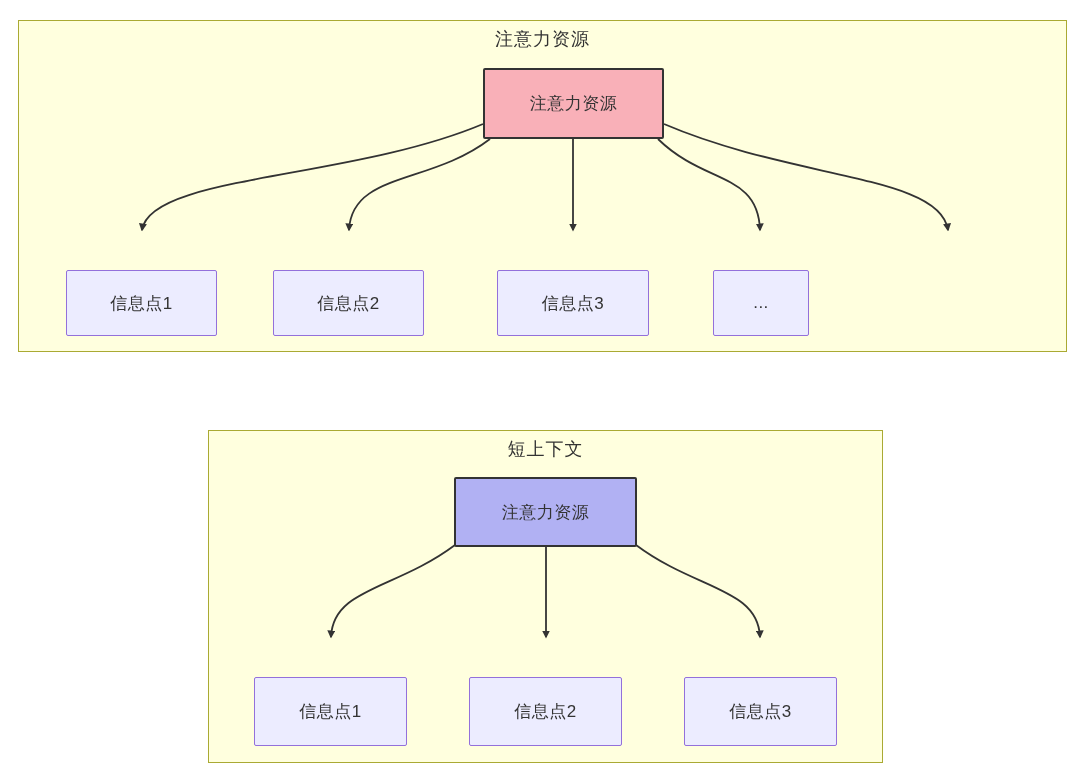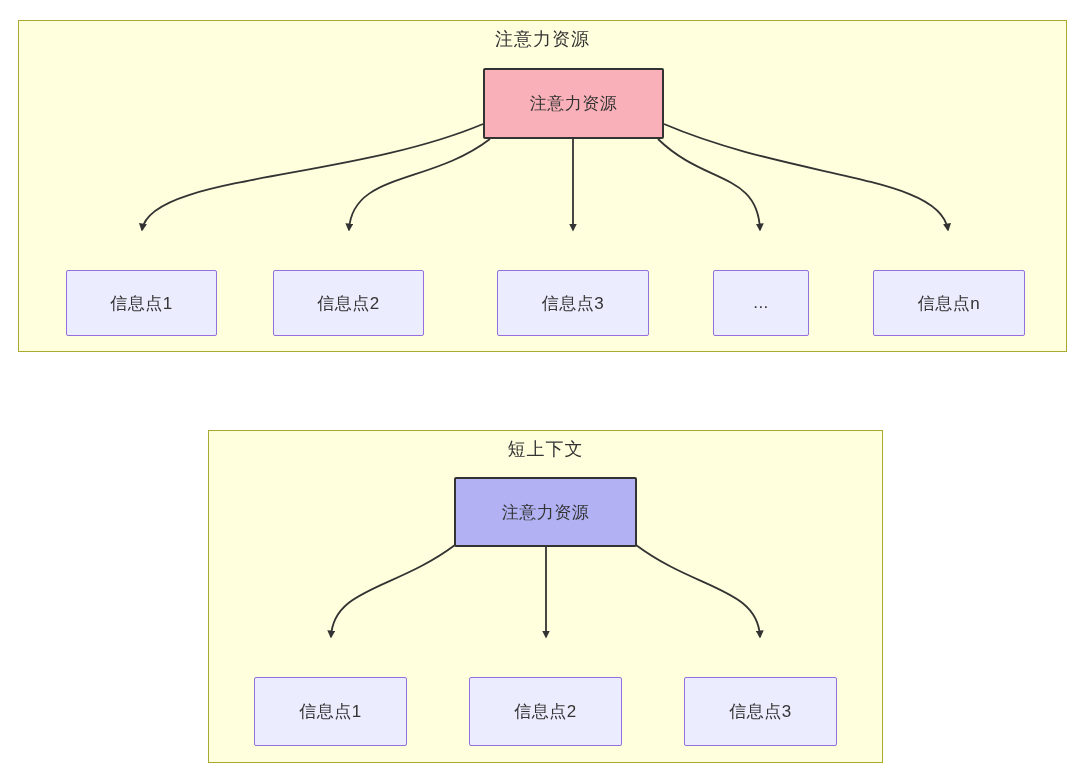--- a/index.html
+++ b/index.html
@@ -111,23 +111,20 @@
   </div>
   <div class="node info-node" style="left:273px; top:238px; width:151px; height:66px;">
     <span>信息点2</span>
   </div>
   <div class="node info-node" style="left:497px; top:238px; width:152px; height:66px;">
     <span>信息点3</span>
   </div>
   <div class="node info-node" style="left:713px; top:238px; width:96px; height:66px;">
     <span>...</span>
   </div>
-  <div class="node info-node" style="left:873px; top:238px; width:152px; height:66px;">
-    <span>信息点n</span>
-  </div>
 
   <div class="node attention-node attention-short" style="left:454px; top:477px; width:183px; height:70px;">
     <span>注意力资源</span>
   </div>
 
   <div class="node info-node" style="left:254px; top:645px; width:153px; height:69px;">
     <span>信息点1</span>
   </div>
   <div class="node info-node" style="left:469px; top:645px; width:153px; height:69px;">
     <span>信息点2</span>

